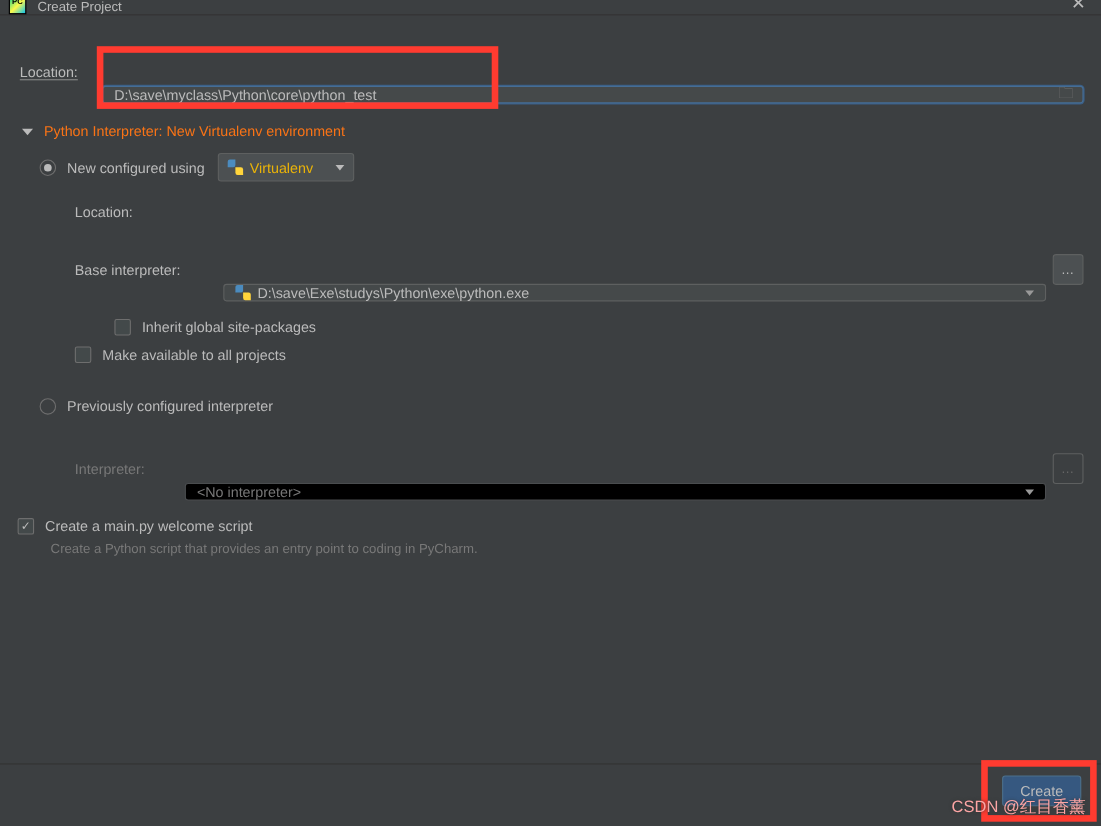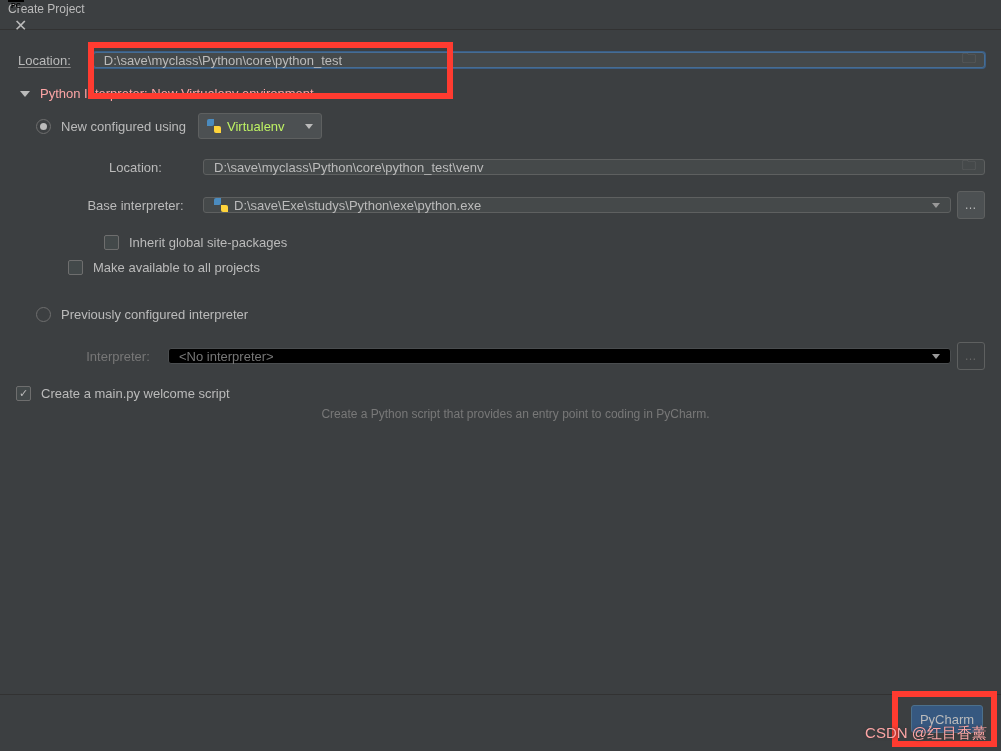--- a/index.html
+++ b/index.html
@@ -7,61 +7,61 @@
       width: 1001px;
       height: 751px;
       background: #3c3f41;
       font-family: "Segoe UI", Arial, sans-serif;
       font-size: 13px;
       color: #bbbbbb;
       overflow: hidden;
       position: relative;
     }
     .titlebar {
-      height: 30px;
+      height: 14px;
       background: #3c3f41;
       display: flex;
-      align-items: flex-start;
+      align-items: flex-end;
       padding: 0 8px;
       border-bottom: 1px solid #323232;
-      flex-direction: column;
     }
     .app-icon {
       width: 16px; height: 16px;
       background: linear-gradient(135deg, #21d789 0%, #fcf84a 50%, #07c3f2 100%);
       margin-right: 10px;
       border: 1px solid #000;
       position: relative;
     }
     .app-icon::after {
       content: "PC";
       position: absolute;
       font-size: 7px;
       font-weight: bold;
       color: #000;
       top: 1px; left: 2px;
     }
     .title-text { color: #bbbbbb; font-size: 12px; flex: 1; }
     .close-x { color: #bbbbbb; font-size: 16px; padding: 0 6px; cursor: pointer; }
-    .content { padding: 12px 16px; text-align: center; }
+    .content { padding: 12px 16px; }
     .row { display: flex; align-items: center; margin-bottom: 10px; }
     .label { color: #bbbbbb; font-size: 13px; }
     .label.underline { text-decoration: underline; text-decoration-color: #888; text-underline-offset: 2px; }
     .text-input {
       flex: 1;
       background: #45494a;
       border: 1px solid #5e6060;
       color: #bbbbbb;
       height: 16px;
       padding: 0 8px 0 10px;
       font-size: 13px;
       display: flex;
       align-items: center;
       border-radius: 3px;
       position: relative;
+      margin-top: 42px;
     }
     .text-input.focused {
       border: 1px solid #466d94;
       box-shadow: 0 0 0 1px #3a5e85;
     }
     .text-input.disabled {
       background: #000000;
       border: 1px solid #4a4d4f;
       color: #777;
     }
@@ -76,21 +76,21 @@
       border: 6px solid #ff3b30;
       pointer-events: none;
       z-index: 100;
     }
     .hb1 { left: 88px; top: 42px; width: 365px; height: 57px; }
     .hb2 { left: 892px; top: 691px; width: 105px; height: 56px; }
     .section-header {
       display: flex;
       align-items: center;
       margin: 18px 0 12px 4px;
-      color: #fca5a5;
+      color: #f97316;
       cursor: pointer;
     }
     .caret-down {
       width: 0; height: 0;
       border-left: 5px solid transparent;
       border-right: 5px solid transparent;
       border-top: 6px solid #bbbbbb;
       margin-right: 10px;
     }
     .indent { padding-left: 20px; }
@@ -126,21 +126,21 @@
     }
     .checkbox.checked::after { content: "✓"; }
     .combo {
       background: #4c5052;
       border: 1px solid #5e6060;
       height: 26px;
       border-radius: 3px;
       display: inline-flex;
       align-items: center;
       padding: 0 8px;
-      color: #bef264;
+      color: #eab308;
       position: relative;
     }
     .combo .caret {
       margin-left: 20px;
       width: 0; height: 0;
       border-left: 4px solid transparent;
       border-right: 4px solid transparent;
       border-top: 5px solid #bbbbbb;
     }
     .py-icon {
@@ -266,24 +266,20 @@
       <span class="combo" style="margin-left:12px;">
         <span class="py-icon"></span>
         <span>Virtualenv</span>
         <span class="caret"></span>
       </span>
     </div>
 
     <div class="indent2" style="padding-left:32px;">
       <div class="form-row">
         <span class="form-label">Location:</span>
-        <div class="text-input">
-          <span>D:\save\myclass\Python\core\python_test\venv</span>
-          <span class="folder-icon">🗀</span>
-        </div>
       </div>
       <div class="form-row">
         <span class="form-label">Base interpreter:</span>
         <div class="text-input" style="position:relative;">
           <span class="py-icon"></span>
           <span>D:\save\Exe\studys\Python\exe\python.exe</span>
           <span class="caret-combo"></span>
         </div>
         <div class="browse-btn">…</div>
       </div>
@@ -319,19 +315,19 @@
       <span class="checkbox checked"></span>
       <span class="label">Create a main.py welcome script</span>
     </div>
     <div class="helper-text">Create a Python script that provides an entry point to coding in PyCharm.</div>
   </div>
 </div>
 
 <div class="divider"></div>
 
 <div class="create-btn">
-  <span>PyCharm</span>
+  <span>Create</span>
 </div>
 
 <div class="watermark">CSDN @红目香薰</div>
 
 <div class="highlight-box hb1"></div>
 <div class="highlight-box hb2"></div>
 
 </body></html>

